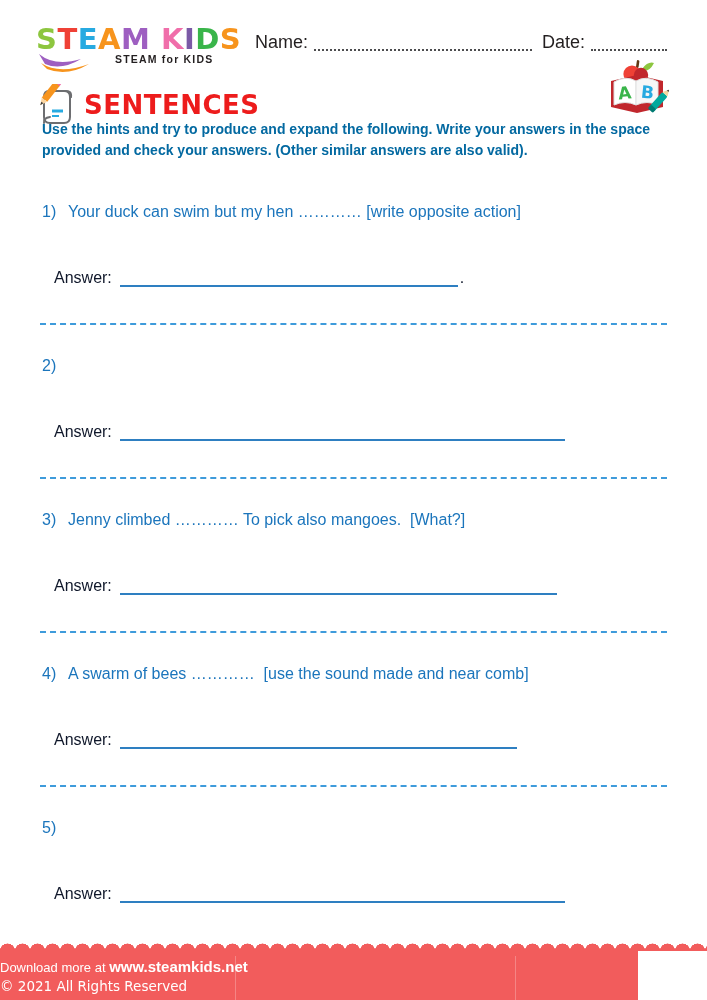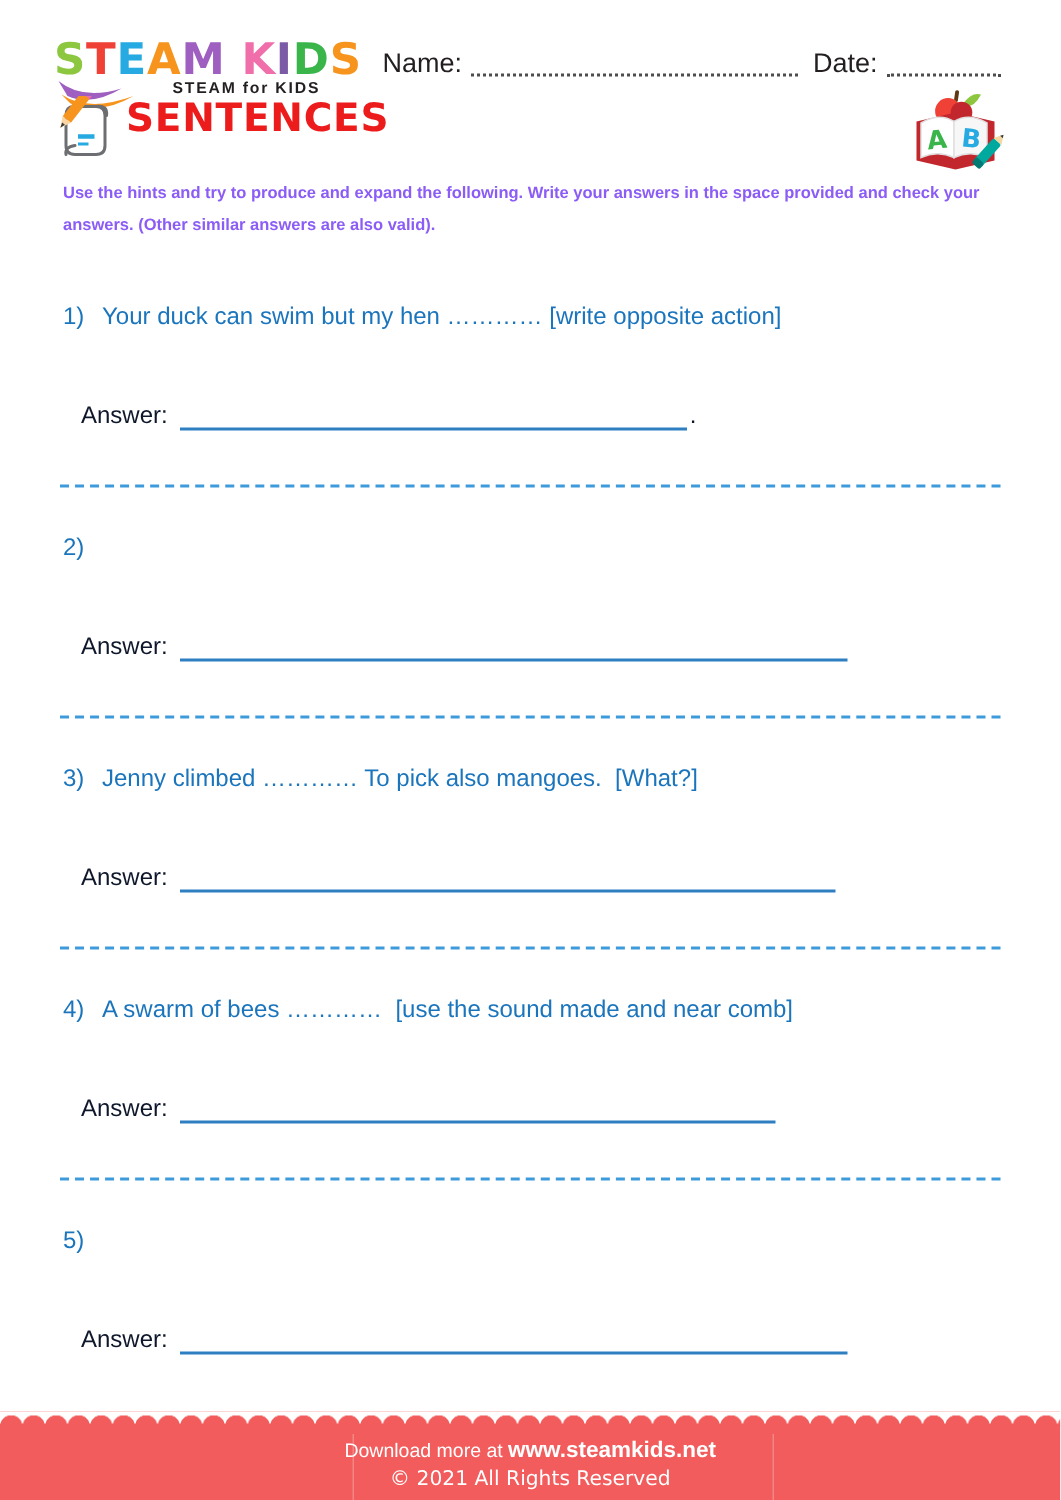--- a/index.html
+++ b/index.html
@@ -28,31 +28,31 @@
     display: flex; align-items: flex-end;
     font-size: 18px; color: #231F20;
   }
   .nd-label { white-space: nowrap; padding-right: 6px; line-height: 18px; }
   .dotted-line { border-bottom: 2px dotted #4d4d4f; height: 15px; }
   .name-line { flex: 1 1 auto; margin-right: 10px; }
   .date-line { width: 76px; }
 
   .ab-book-icon { position: absolute; left: 604px; top: 55px; }
 
-  .title-row { position: absolute; left: 38px; top: 64px; display: flex; }
+  .title-row { position: absolute; left: 38px; top: 84px; display: flex; align-items: center; }
   .sentences-icon { margin-right: 8px; }
   .page-title {
     color: #ED1C1C; font-weight: 800; font-size: 26px; letter-spacing: 0.5px;
     font-family: "DejaVu Sans", sans-serif;
   }
 
   
   .instructions {
     position: absolute; left: 42px; top: 119px; width: 636px;
-    color: #8b5cf6; font-weight: bold; font-size: 11px; line-height: 21px;
+    color: #0369a1; font-weight: bold; font-size: 14px; line-height: 21px;
   }
 
   
   .question { position: absolute; left: 42px; width: 625px; }
   .q1 { top: 203px; } .q2 { top: 357px; } .q3 { top: 511px; } .q4 { top: 665px; } .q5 { top: 819px; }
   .q-row { display: flex; color: #1B75BC; font-size: 16px; line-height: 18px; white-space: pre-wrap; }
   .q-num { width: 26px; flex: 0 0 26px; }
   .answer-row {
     position: absolute; left: 12px; top: 66px;
     display: flex; align-items: flex-end;
@@ -71,22 +71,22 @@
   .d1 { top: 323px; } .d2 { top: 477px; } .d3 { top: 631px; } .d4 { top: 785px; }
 
   
   .footer { position: absolute; left: 0; top: 941px; width: 707px; height: 59px; }
   .footer-scallops {
     position: absolute; left: 0; top: 0; width: 707px; height: 10px;
     background-image: radial-gradient(circle at 50% 100%, #F25C5C 7.4px, rgba(0,0,0,0) 7.6px);
     background-size: 15px 10px; background-position: 0 0;
   }
   .footer-body {
-    position: absolute; left: 0; top: 9px; width: 707px; height: 50px;
-    background: #F25C5C; color: #ffffff; text-align: center;
+    position: absolute; left: 0; top: 9px; width: 638px; height: 50px;
+    background: #F25C5C; color: #ffffff; text-align: left;
   }
   .footer-line1 { margin-top: 8px; font-size: 13px; }
   .footer-site { font-size: 15px; font-weight: bold; }
   .footer-line2 { margin-top: 3px; font-size: 13.5px; font-family: "DejaVu Sans", sans-serif; }
   .footer-sep { position: absolute; top: 6px; width: 1px; height: 53px; background: rgba(255,255,255,0.25); }
   .fs-left { left: 235px; } .fs-right { left: 515px; }
 </style>
 </head>
 <body>
 

